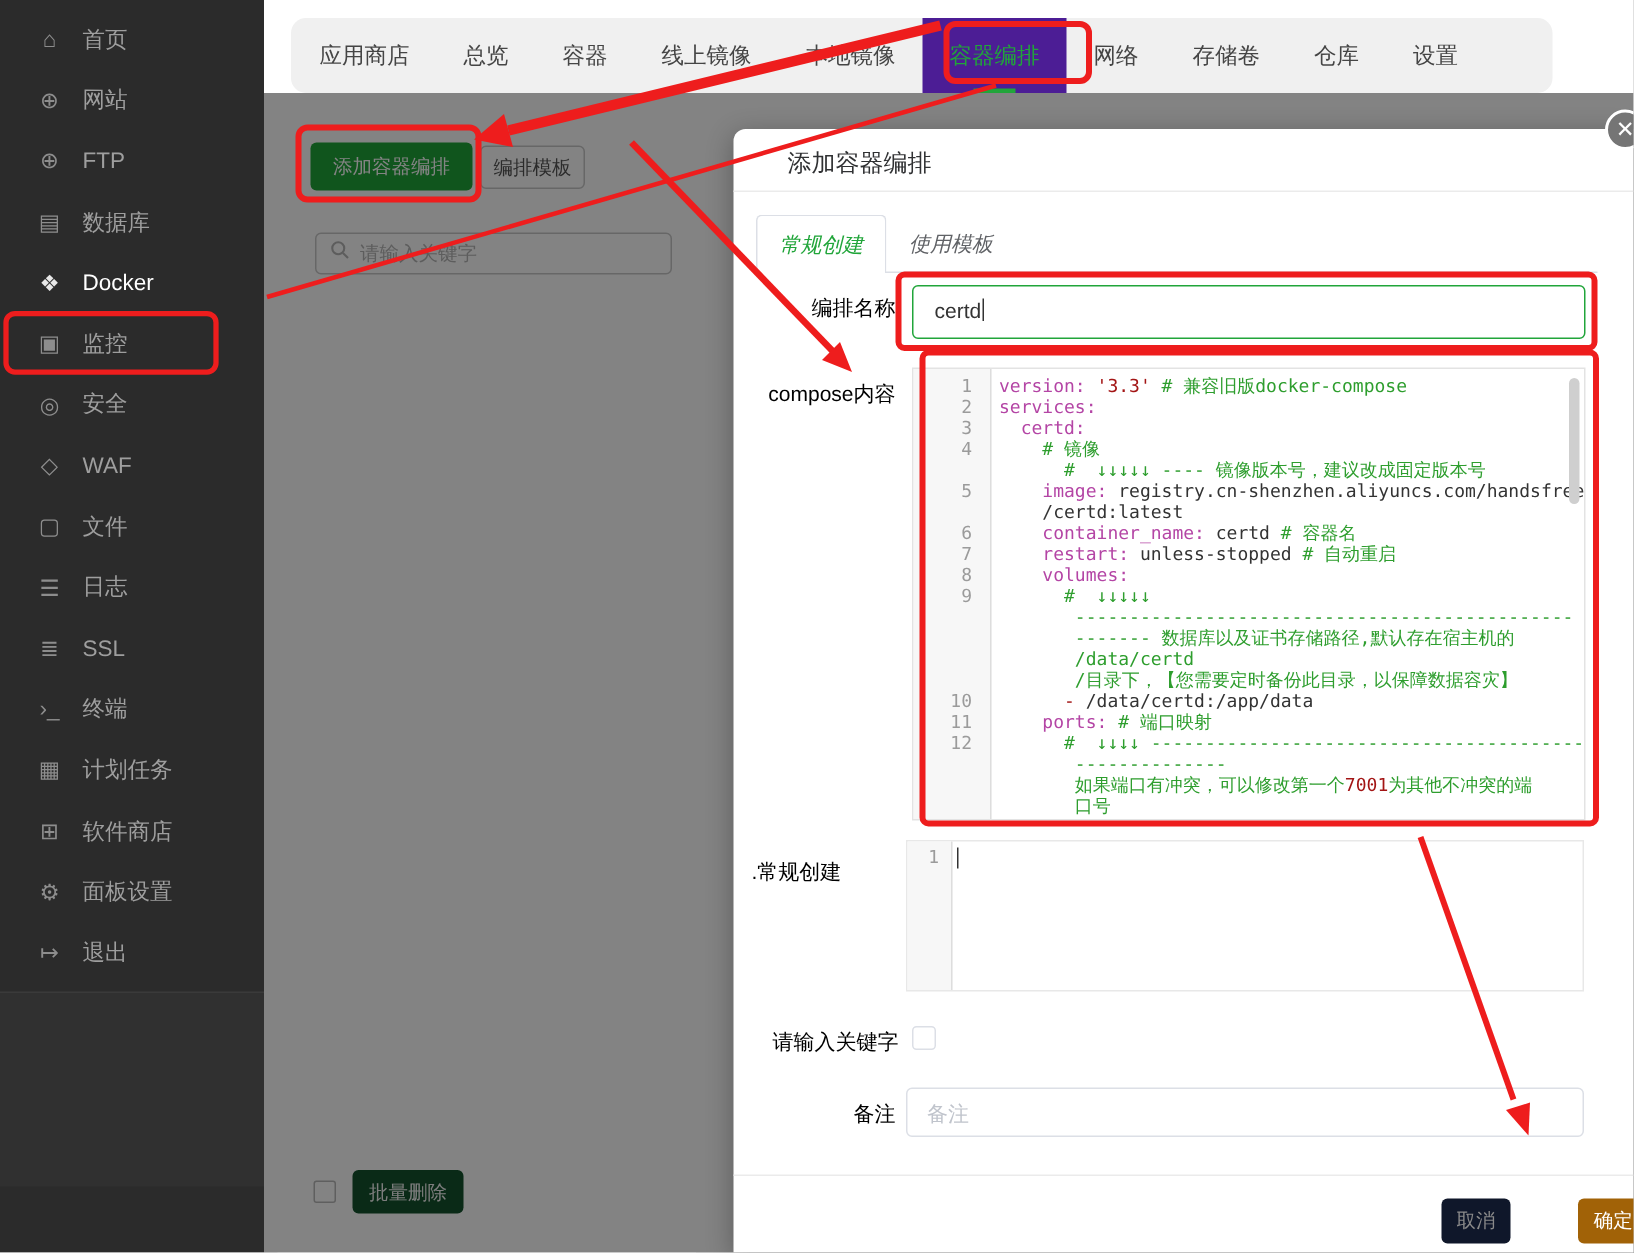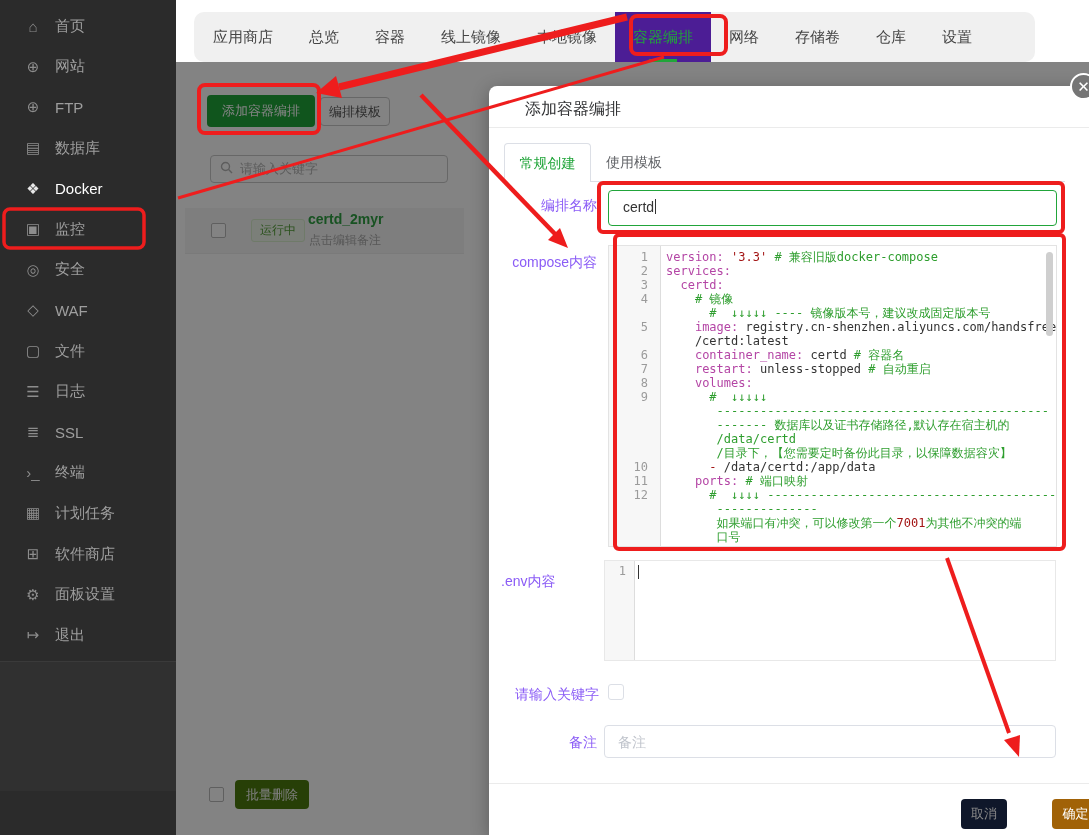--- a/index.html
+++ b/index.html
@@ -56,49 +56,49 @@
           background:#fff; }
   #row-cbox { position:absolute; left:26px; top:15px; }
   #row-badge { position:absolute; left:66px; top:11px; padding:0 8px; height:23px;
                line-height:21px; background:#f0f8ec; border:1px solid #d8edcc;
                border-radius:3px; color:#549e38; font-size:12px; }
   #row-name { position:absolute; left:123px; top:3px; font-size:14px; color:#2fa043;
               font-weight:600; cursor:pointer; }
   #row-remark { position:absolute; left:124px; top:24px; font-size:12px; color:#ababab; }
   #batch-cbox { position:absolute; left:24px; top:705px; }
   #batch-del-btn { position:absolute; left:50px; top:698px; width:74px; height:29px;
-                   background:#4d7c0f; color:#f4f4f4; font-size:13px; border:none;
+                   background:#14532d; color:#f4f4f4; font-size:13px; border:none;
                    border-radius:4px; }
 
   
   #dim { position:absolute; left:176px; top:62px; width:913px; height:773px;
          background:rgba(0,0,0,0.485); z-index:20; }
 
   
   #modal { position:absolute; left:489px; top:86px; width:600px; height:749px;
            background:#fff; z-index:30; border-radius:8px 0 0 0;
            box-shadow:0 4px 18px rgba(0,0,0,0.3); }
   #modal-close { position:absolute; left:581px; top:-13px; width:27px; height:27px;
                  border-radius:50%; background:#757575; border:2px solid #fff;
                  color:#fff; font-size:15px; line-height:23px; text-align:center;
                  cursor:pointer; z-index:35; }
   #modal-title { position:absolute; left:36px; top:13px; font-size:16px; color:#303133; }
   #modal-hdiv { position:absolute; left:0; top:41px; width:600px; height:0;
                 border-bottom:1px solid #ebebeb; }
   #tabs-line { position:absolute; left:15px; top:95px; width:561px; height:0;
                border-bottom:1px solid #dcdfe6; }
   .tab { position:absolute; top:57px; height:39px; line-height:38px; font-size:14px;
-         text-align:center; cursor:pointer; }
+         text-align:center; cursor:pointer;font-style:italic; }
   #tab-0 { left:15px; width:87px; color:#21a53a; background:#fff;
            border:1px solid #dcdfe6; border-bottom:none; border-radius:4px 4px 0 0;
            z-index:2; }
   #tab-1 { left:102px; width:86px; color:#606266; }
 
   .form-label { position:absolute; left:0; width:108px; text-align:right;
-                font-size:14px; color:#8b5cf6; }
+                font-size:14px; color:#000000; }
   #name-input { position:absolute; left:119px; top:104px; width:449px; height:36px;
                 border:1.5px solid #21a53a; border-radius:4px; background:#fff; }
   #name-input .val { position:absolute; left:14px; top:8px; font-size:14px; color:#333; }
   .caret { display:inline-block; width:1px; height:15px; background:#333;
            vertical-align:-2px; margin-left:1px; }
 
   
   #compose-editor { position:absolute; left:119px; top:159px; width:449px; height:302px;
                     border:1px solid #e3e3e3; background:#fff; display:flex;
                     overflow:hidden; font-family:"DejaVu Sans Mono",monospace;
@@ -233,26 +233,20 @@
     <button id="tpl-btn">编排模板</button>
     <div id="search-box">
       <span>
         <svg width="13" height="13" viewBox="0 0 13 13">
           <circle cx="5.5" cy="5.5" r="4" stroke="#b5b5b5" stroke-width="1.4" fill="none"></circle>
           <line x1="8.6" y1="8.6" x2="12" y2="12" stroke="#b5b5b5" stroke-width="1.4"></line>
         </svg>
       </span>
       <span class="ph">请输入关键字</span>
     </div>
-    <div id="orch-row">
-      <span id="row-cbox" class="cbox"></span>
-      <span id="row-badge">运行中</span>
-      <span id="row-name">certd_2myr</span>
-      <span id="row-remark">点击编辑备注</span>
-    </div>
     <span id="batch-cbox" class="cbox"></span>
     <button id="batch-del-btn">批量删除</button>
   </div>
 
   <div id="dim"></div>
 
   <div id="modal">
     <div id="modal-close">✕</div>
     <div id="modal-title">添加容器编排</div>
     <div id="modal-hdiv"></div>
@@ -289,21 +283,21 @@
           <div>12</div>
           <div>&nbsp;</div>
           <div>&nbsp;</div>
           <div>&nbsp;</div>
           <div>13</div>
         </div>
       <div id="compose-code"><div><span class="tk">version:</span><span class="tp"> </span><span class="ts">'3.3'</span><span class="tp"> </span><span class="tc"># 兼容旧版docker-compose</span></div><div><span class="tk">services:</span></div><div><span class="tp">  </span><span class="tk">certd:</span></div><div><span class="tp">    </span><span class="tc"># 镜像</span></div><div><span class="tp">      </span><span class="tc">#  ↓↓↓↓↓ ---- 镜像版本号，建议改成固定版本号</span></div><div><span class="tp">    </span><span class="tk">image:</span><span class="tp"> registry.cn-shenzhen.aliyuncs.com/handsfree</span></div><div><span class="tp">    /certd:latest</span></div><div><span class="tp">    </span><span class="tk">container_name:</span><span class="tp"> certd </span><span class="tc"># 容器名</span></div><div><span class="tp">    </span><span class="tk">restart:</span><span class="tp"> unless-stopped </span><span class="tc"># 自动重启</span></div><div><span class="tp">    </span><span class="tk">volumes:</span></div><div><span class="tp">      </span><span class="tc">#  ↓↓↓↓↓</span></div><div><span class="tp">       </span><span class="tc">----------------------------------------------</span></div><div><span class="tp">       </span><span class="tc">------- 数据库以及证书存储路径,默认存在宿主机的</span></div><div><span class="tp">       </span><span class="tc">/data/certd</span></div><div><span class="tp">       </span><span class="tc">/目录下，【您需要定时备份此目录，以保障数据容灾】</span></div><div><span class="tp">      </span><span class="td">- </span><span class="tp">/data/certd:/app/data</span></div><div><span class="tp">    </span><span class="tk">ports:</span><span class="tp"> </span><span class="tc"># 端口映射</span></div><div><span class="tp">      </span><span class="tc">#  ↓↓↓↓ -----------------------------------------</span></div><div><span class="tp">       </span><span class="tc">--------------</span></div><div><span class="tp">       </span><span class="tc">如果端口有冲突，可以修改第一个</span><span class="tn">7001</span><span class="tc">为其他不冲突的端</span></div><div><span class="tp">       </span><span class="tc">口号</span></div><div><span class="tp">      </span><span class="td">- </span><span class="tb">"7001:7001"</span></div></div>
       <div id="compose-scroll"></div>
     </div>
 
-    <div class="form-label" style="top:487px; width:63px; text-align:left; left:12px;">.env内容</div>
+    <div class="form-label" style="top:487px; width:63px; text-align:left; left:12px;">.常规创建</div>
     <div id="env-editor">
       <div id="env-gutter">1</div>
       <div id="env-caret"></div>
     </div>
 
     <div class="form-label" style="top:600px; width:110px;">请输入关键字</div>
     <div id="save-tpl-cbox"></div>
 
     <div class="form-label" style="top:648px;">备注</div>
     <div id="remark-input">

